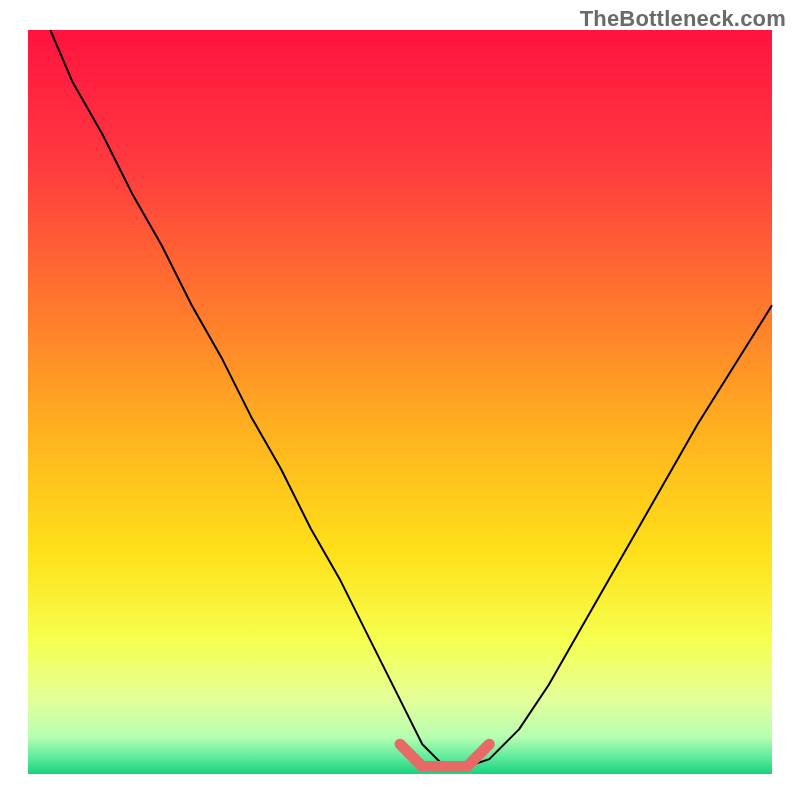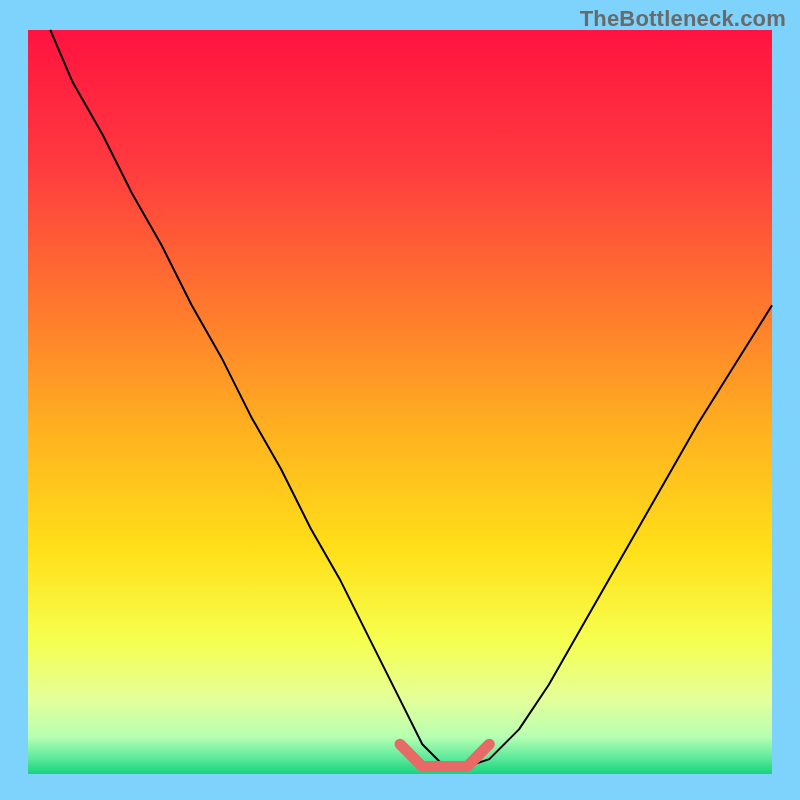--- a/index.html
+++ b/index.html
@@ -7,21 +7,21 @@
     padding: 0;
     width: 800px;
     height: 800px;
     background: #000;
     overflow: hidden;
   }
   .stage {
     position: relative;
     width: 800px;
     height: 800px;
-    background: #7dd3fc;
+    background: #ffffff;
   }
   .watermark {
     position: absolute;
     top: 6px;
     right: 14px;
     font-family: Arial, Helvetica, sans-serif;
     font-size: 22px;
     font-weight: 600;
     color: #6a6a6a;
     letter-spacing: 0.2px;

